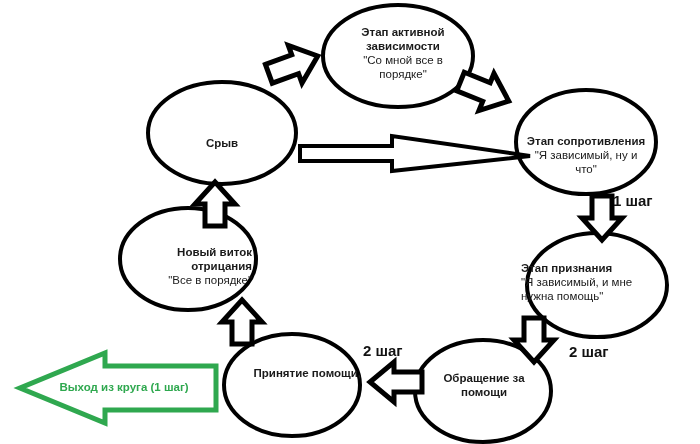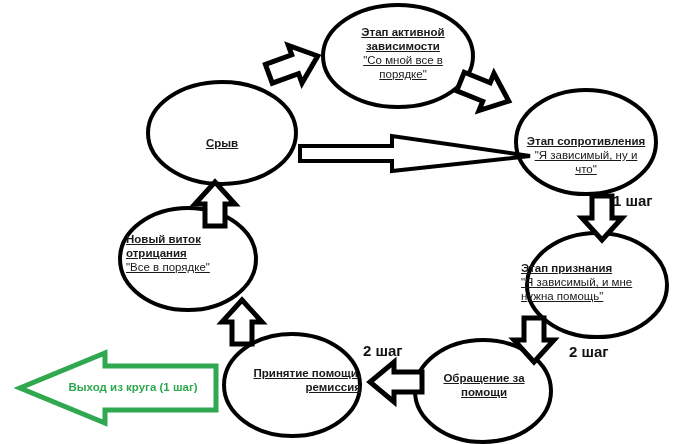--- a/index.html
+++ b/index.html
@@ -23,21 +23,20 @@
     top: 0;
     width: 700px;
     height: 444px;
   }
   .node-text {
     position: absolute;
     text-align: center;
     color: #1a1a1a;
     line-height: 1.22;
     pointer-events: none;
-    text-decoration: underline;
   }
   .node-title {
     font-weight: bold;
     font-size: 11.5px;
     display: block;
     white-space: nowrap;
   }
   .node-sub {
     font-weight: normal;
     font-size: 11.5px;
@@ -142,30 +141,29 @@
     <span class="node-sub">нужна помощь"</span>
   </div>
 
   <div class="node-text" style="left:423px; top:371px; width:122px;">
     <span class="node-title">Обращение за</span>
     <span class="node-title">помощи</span>
   </div>
 
   <div class="node-text" style="left:227px; top:366px; width:134px; text-align:right;">
     <span class="node-title">Принятие помощи,</span>
-    <span class="node-title">ремиссия</span>
   </div>
 
-  <div class="node-text" style="left:126px; top:232px; width:126px; text-align:left;">
+  <div class="node-text" style="left:126px; top:245px; width:126px; text-align:right;">
     <span class="node-title">Новый виток</span>
     <span class="node-title">отрицания</span>
     <span class="node-sub">"Все в порядке"</span>
   </div>
 
   <div class="step-label" style="left:613px; top:192px;">1 шаг</div>
 
   <div class="step-label" style="left:569px; top:343px;">2 шаг</div>
 
   <div class="step-label" style="left:363px; top:342px;">2 шаг</div>
 
-  <div class="exit-label" style="left:57px; top:381px; width:152px;">Выход из круга (1 шаг)</div>
+  <div class="exit-label" style="left:48px; top:381px; width:152px;">Выход из круга (1 шаг)</div>
 
 </div>
 
 </body></html>

